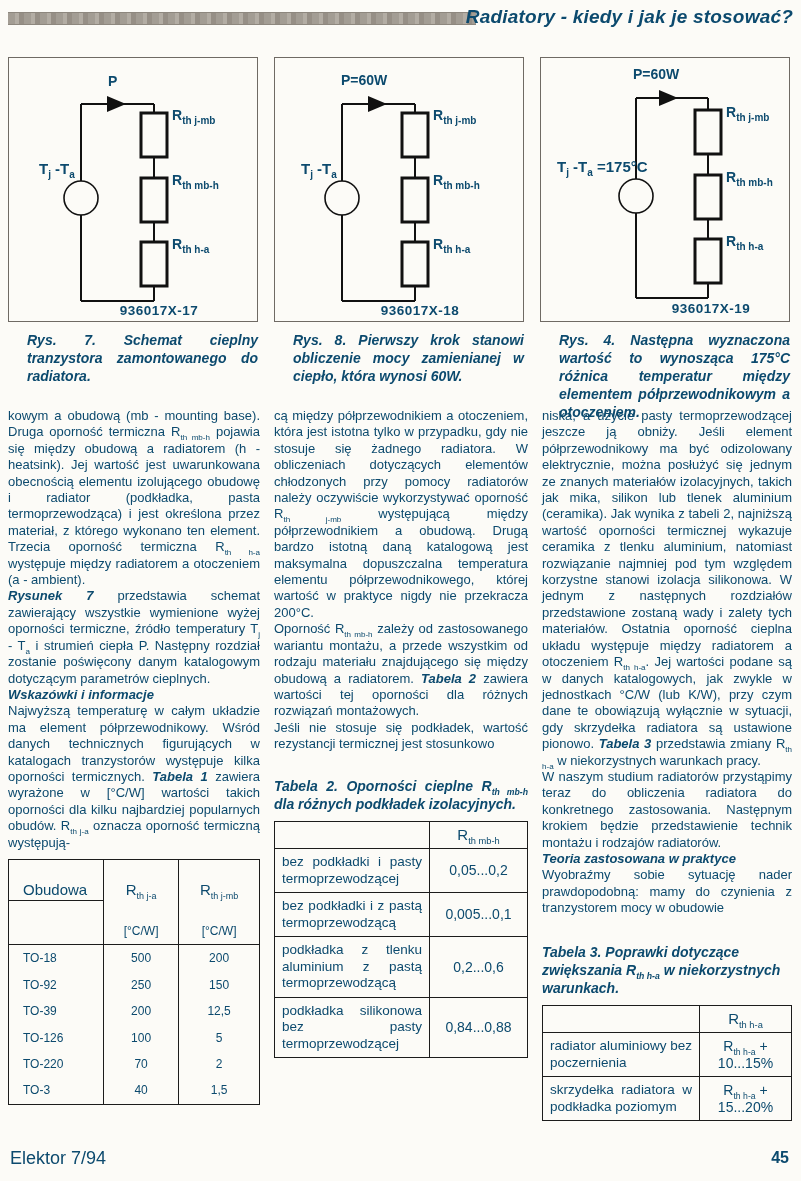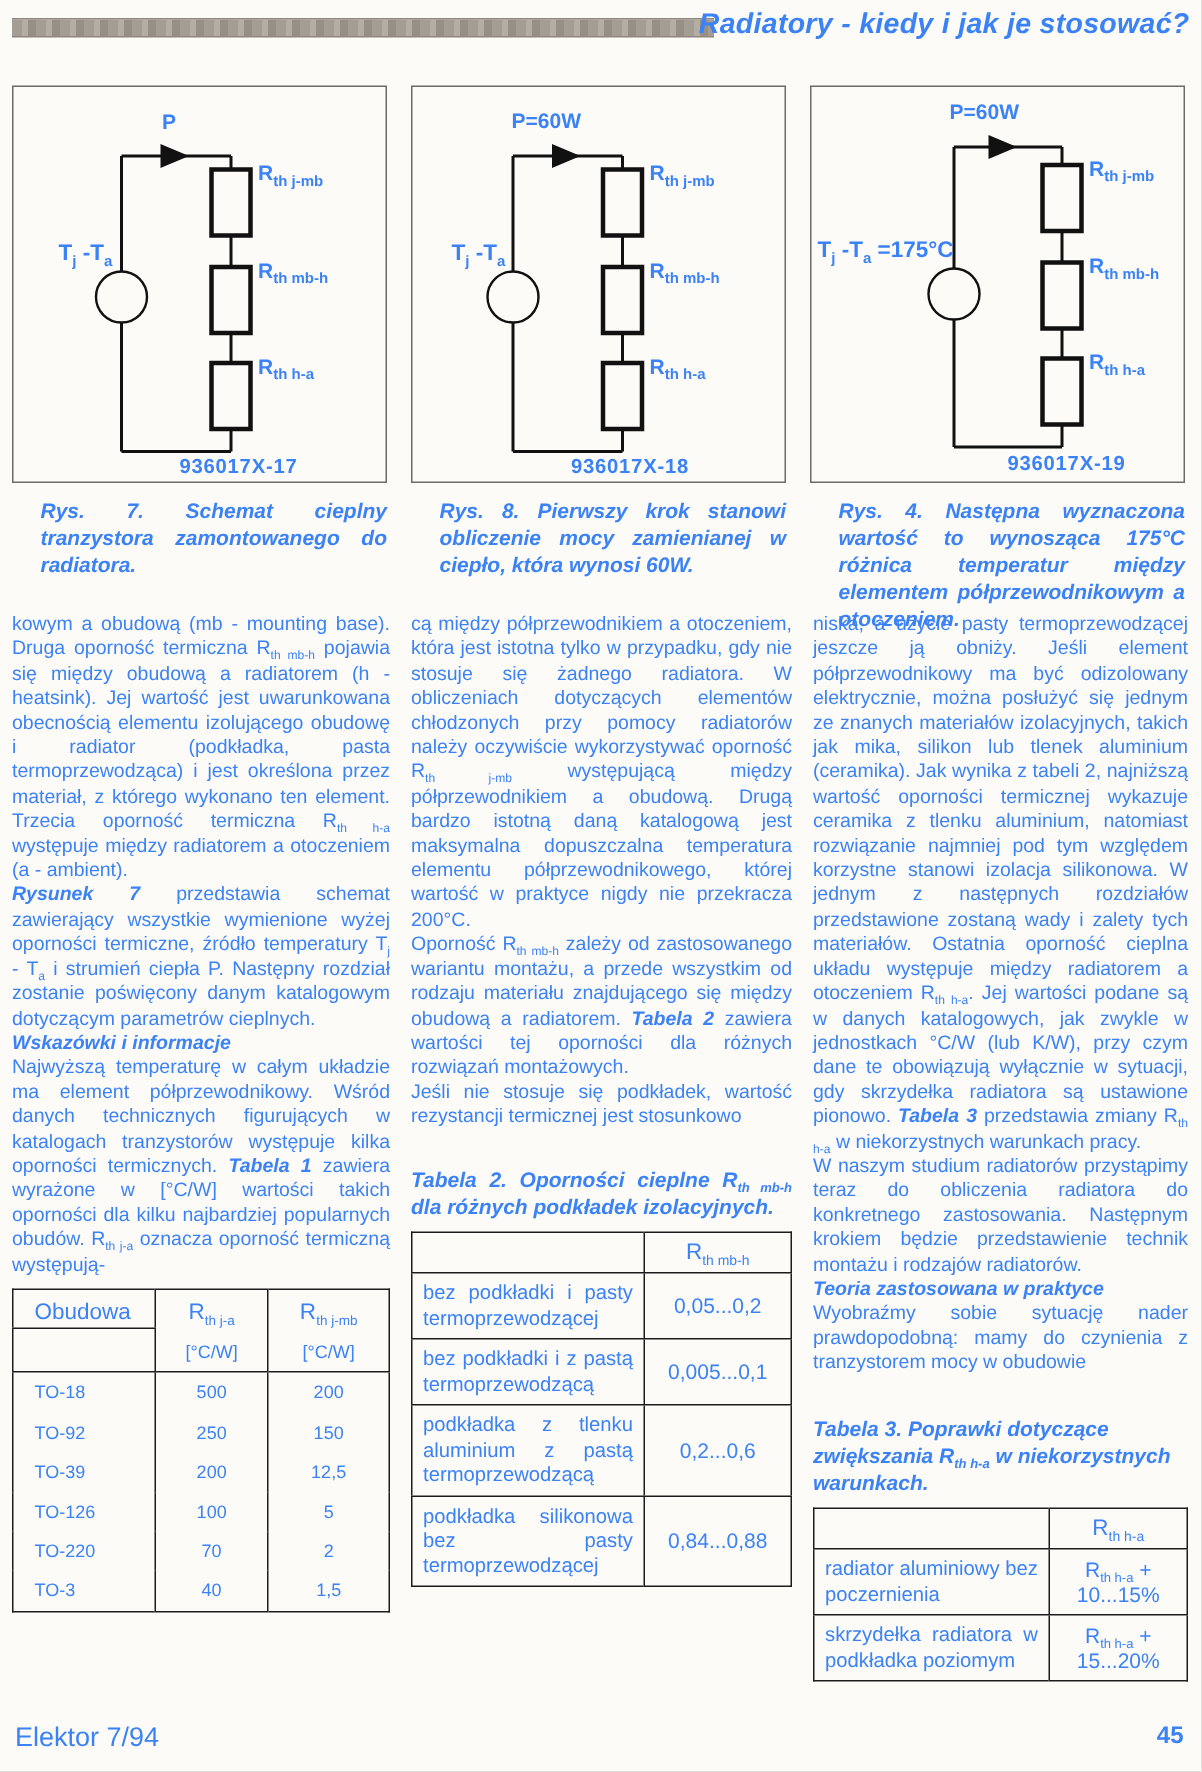--- a/index.html
+++ b/index.html
@@ -1,19 +1,19 @@
 <!DOCTYPE html>
 <html><head>
 <meta charset="utf-8">
 <style>
   * { margin:0; padding:0; box-sizing:border-box; }
   body { background:#888; font-family:"Liberation Sans", sans-serif; }
   .page {
     position:relative; width:801px; height:1181px; margin:0 auto;
-    background:#fcfbf7; color:#3b82f6; overflow:hidden;
+    background:#fcfbf7; color:#0c4a6e; overflow:hidden;
   }
   sub { font-size:0.62em; line-height:0; }
 
   
   .masthead { position:absolute; top:6px; left:8px; right:6px; height:26px; }
   .mast-bar {
     position:absolute; left:0; top:6px; width:468px; height:13px;
     background:repeating-linear-gradient(90deg,#a39d94 0 7px,#b3ada4 7px 11px,#968f86 11px 16px);
     border-top:1px solid #8d877e; border-bottom:1px solid #8d877e;
   }
@@ -43,21 +43,21 @@
   .col b { font-style:italic; }
   .sec-head { font-weight:bold; font-style:italic; margin-top:16px; }
   .tbl-caption { font-weight:bold; font-style:italic; font-size:14px; line-height:18px; text-align:justify; }
   .tbl-caption.left { text-align:left; }
   .mt1 { margin-top:17px; } .mt2 { margin-top:24px; } .mt3 { margin-top:26px; }
 
   
   table { border-collapse:collapse; width:100%; background:#fcfbf7; margin-top:8px; }
   .t1 { border:1.5px solid #1c1c1c; }
   .t1 th, .t1 td { font-weight:normal; font-size:12px; padding:2px 6px; text-align:center; }
-  .t1 th { padding-top:7px;border-radius:11px; }
+  .t1 th { padding-top:22px;border-radius:11px; }
   .t1 .c1 { text-align:left; padding-left:14px; width:95px; }
   .t1 .c2, .t1 .c3 { border-left:1.2px solid #1c1c1c; }
   .t1 thead tr.main th { border-bottom:0; font-size:15px; }
   .t1 thead tr.units th { border-bottom:1.2px solid #1c1c1c; padding-bottom:5px; }
   .t1 thead tr.main th.hline { border-bottom:1.2px solid #1c1c1c; }
   .t1 tbody td { padding-top:5px; padding-bottom:5px; }
   .t1 thead .rsym sub { font-size:9px; }
 
   .t23 { border:1.5px solid #1c1c1c; }
   .t23 th, .t23 td { font-weight:normal; font-size:13.5px; line-height:16.5px; padding:5px 7px; border-bottom:1.2px solid #1c1c1c; }
@@ -156,21 +156,21 @@
           </g>
           <circle cx="95" cy="138" r="17" fill="#fcfbf7" stroke="#111" stroke-width="1.6"></circle>
           <polygon points="118,32 137,40 118,48" fill="#111"></polygon>
           <g fill="#fcfbf7" stroke="#111" stroke-width="3">
             <rect x="154" y="52" width="26" height="44"></rect>
             <rect x="154" y="117" width="26" height="44"></rect>
             <rect x="154" y="181" width="26" height="44"></rect>
           </g>
         </svg>
         <div class="fig-lbl p-lbl" style="left:92px; top:8px;">P=60W</div>
-        <div class="fig-lbl src-lbl" style="left:4px; top:100px;">T<sub>j</sub> -T<sub>a</sub> =175°C</div>
+        <div class="fig-lbl src-lbl" style="left:16px; top:100px;">T<sub>j</sub> -T<sub>a</sub> =175°C</div>
         <div class="fig-lbl r-lbl" style="left:185px; top:46px;">R<sub>th j-mb</sub></div>
         <div class="fig-lbl r-lbl" style="left:185px; top:111px;">R<sub>th mb-h</sub></div>
         <div class="fig-lbl r-lbl" style="left:185px; top:175px;">R<sub>th h-a</sub></div>
         <div class="ref-lbl" style="left:80px; top:243px; width:180px;">936017X-19</div>
       </div>
       <div class="fig-caption">Rys. 4. Następna wyznaczona wartość to wynosząca 175°C różnica temperatur między elementem półprzewodnikowym a otoczeniem.</div>
     </div>
   </div>
 
   <div class="cols">

